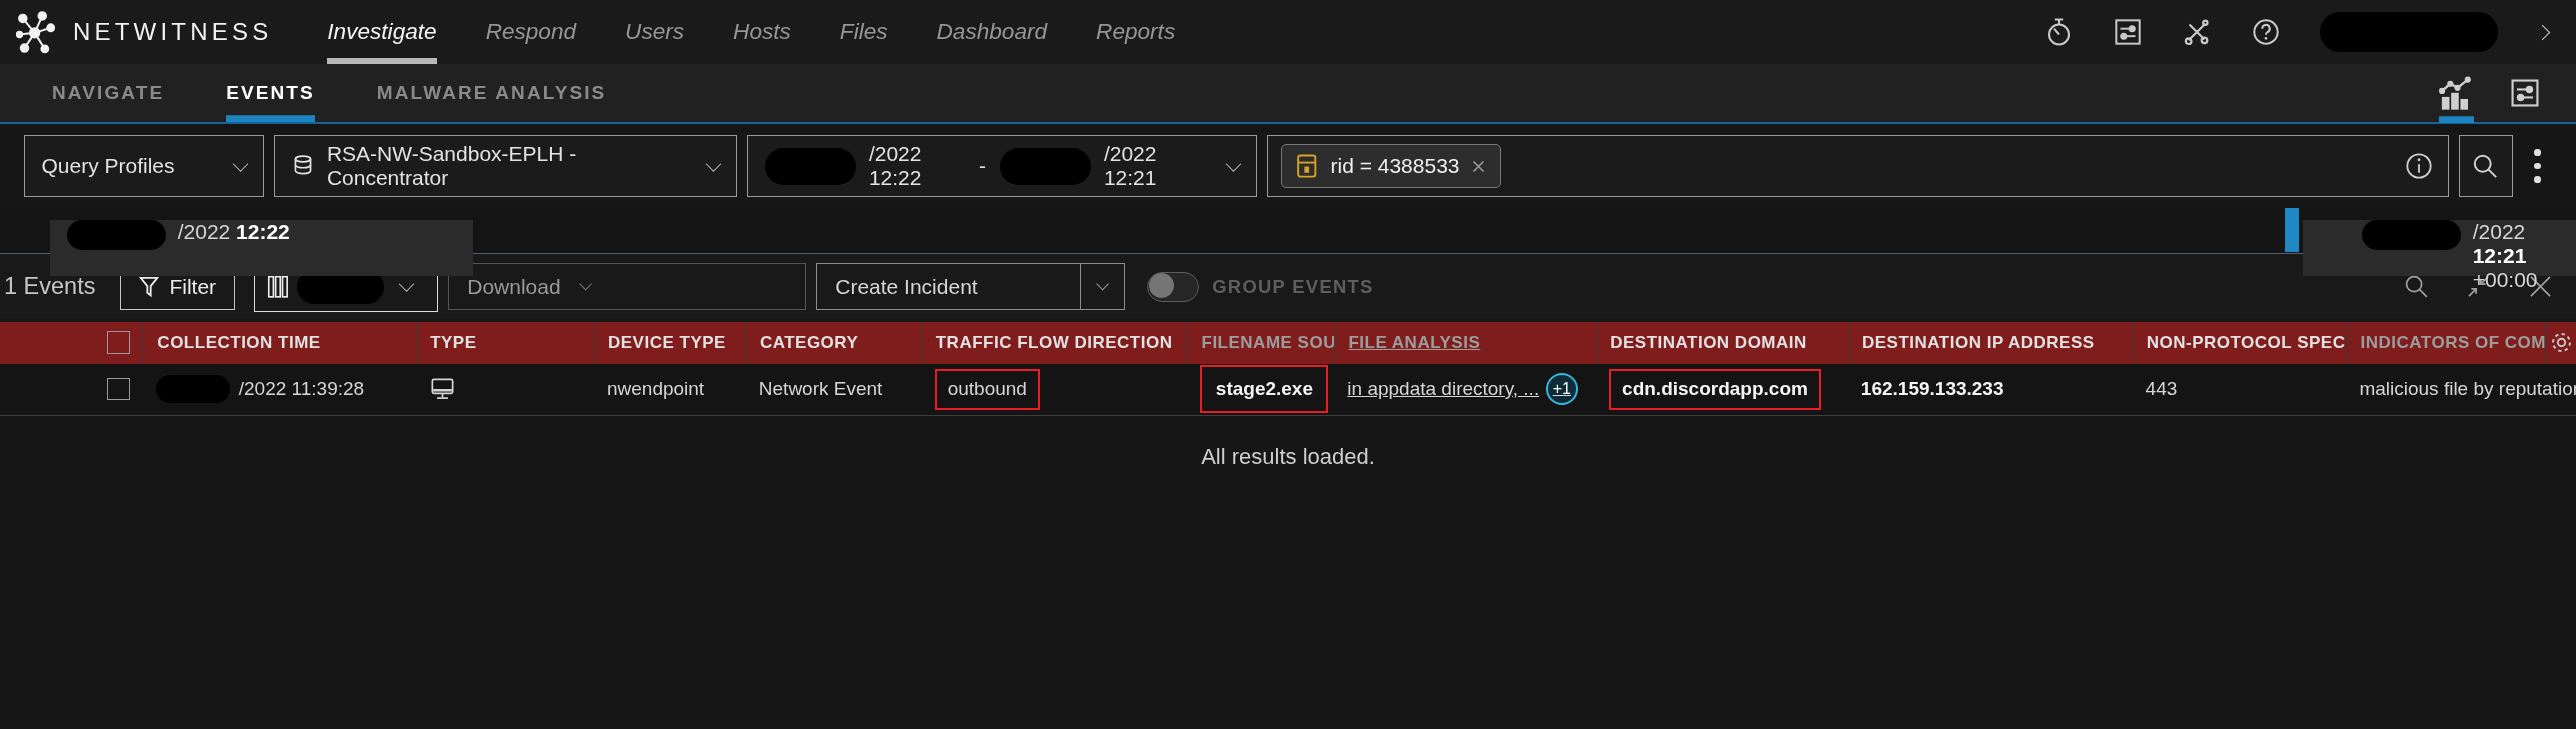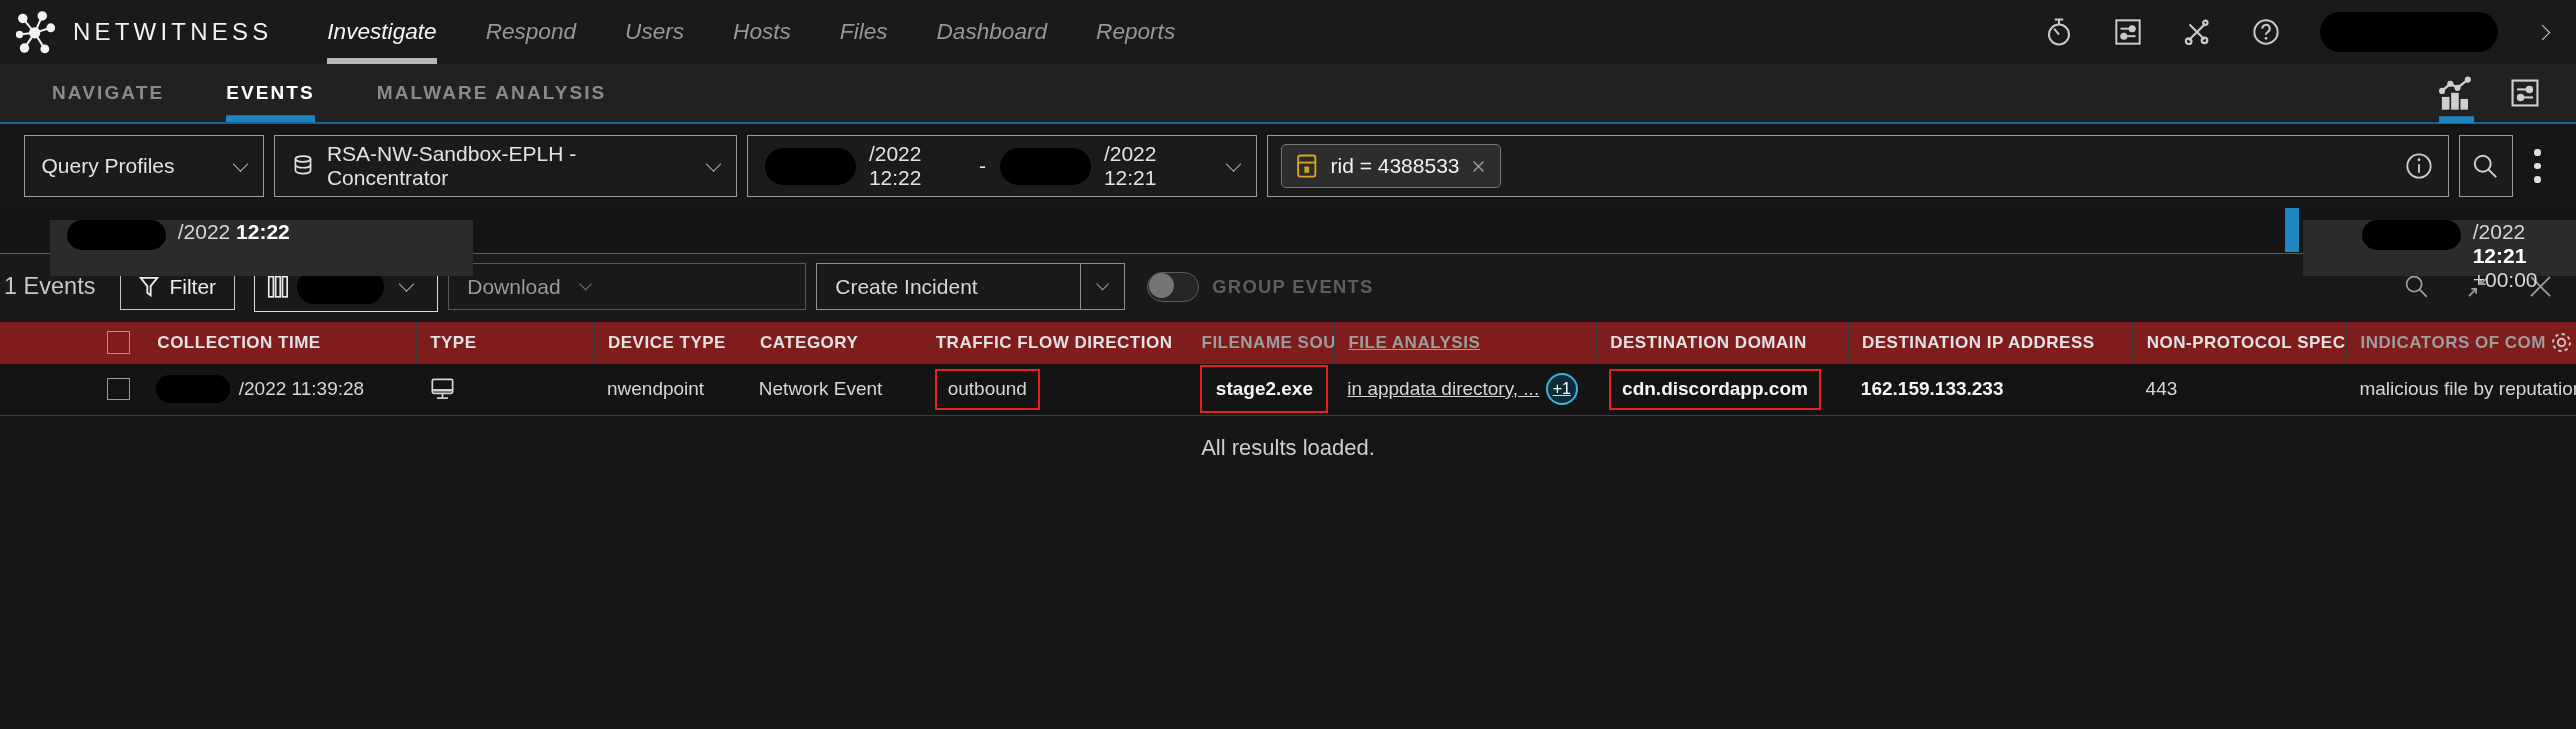--- a/index.html
+++ b/index.html
@@ -85,21 +85,21 @@
   .c11{width:214px;} .c12{width:199px;} .c13{width:31px; padding-left:3.4px;}
   .th.c1, .td.c1 { border-left:none; padding-left:107px; }
   .checkbox { width:22.6px; height:22.6px; border:1.7px solid #9a9a9a; background:transparent; flex:none; cursor:pointer; }
   .bold { font-weight:bold; color:#f5f5f5; }
   .red-box { border:2.5px solid #ec1c24; display:inline-flex; align-items:center; }
   .rb-sm { padding:7.5px 11px; }
   .rb-lg { padding:11px 13.4px; }
   .badge-more { width:32px; height:32px; border-radius:50%; border:2.5px solid #38b6e0; background:#0e2b38;
                 color:#fff; font-size:16px; display:flex; align-items:center; justify-content:center;
                 margin-left:6.7px; flex:none; }
-  .footer-status { text-align:center; margin-top:19px; font-size:22px; color:#cfcfcf; }
+  .footer-status { text-align:center; margin-top:28px; font-size:22px; color:#cfcfcf; }
 </style>
 </head>
 <body>
 
 <div class="topnav">
   <div class="brand">
     <svg width="39" height="44" viewBox="0 0 46 52">
       <g stroke="#f2f2f2" stroke-width="2.4" fill="#f2f2f2">
         <line x1="22" y1="27" x2="8" y2="10"></line>
           <line x1="22" y1="27" x2="31" y2="7"></line>

